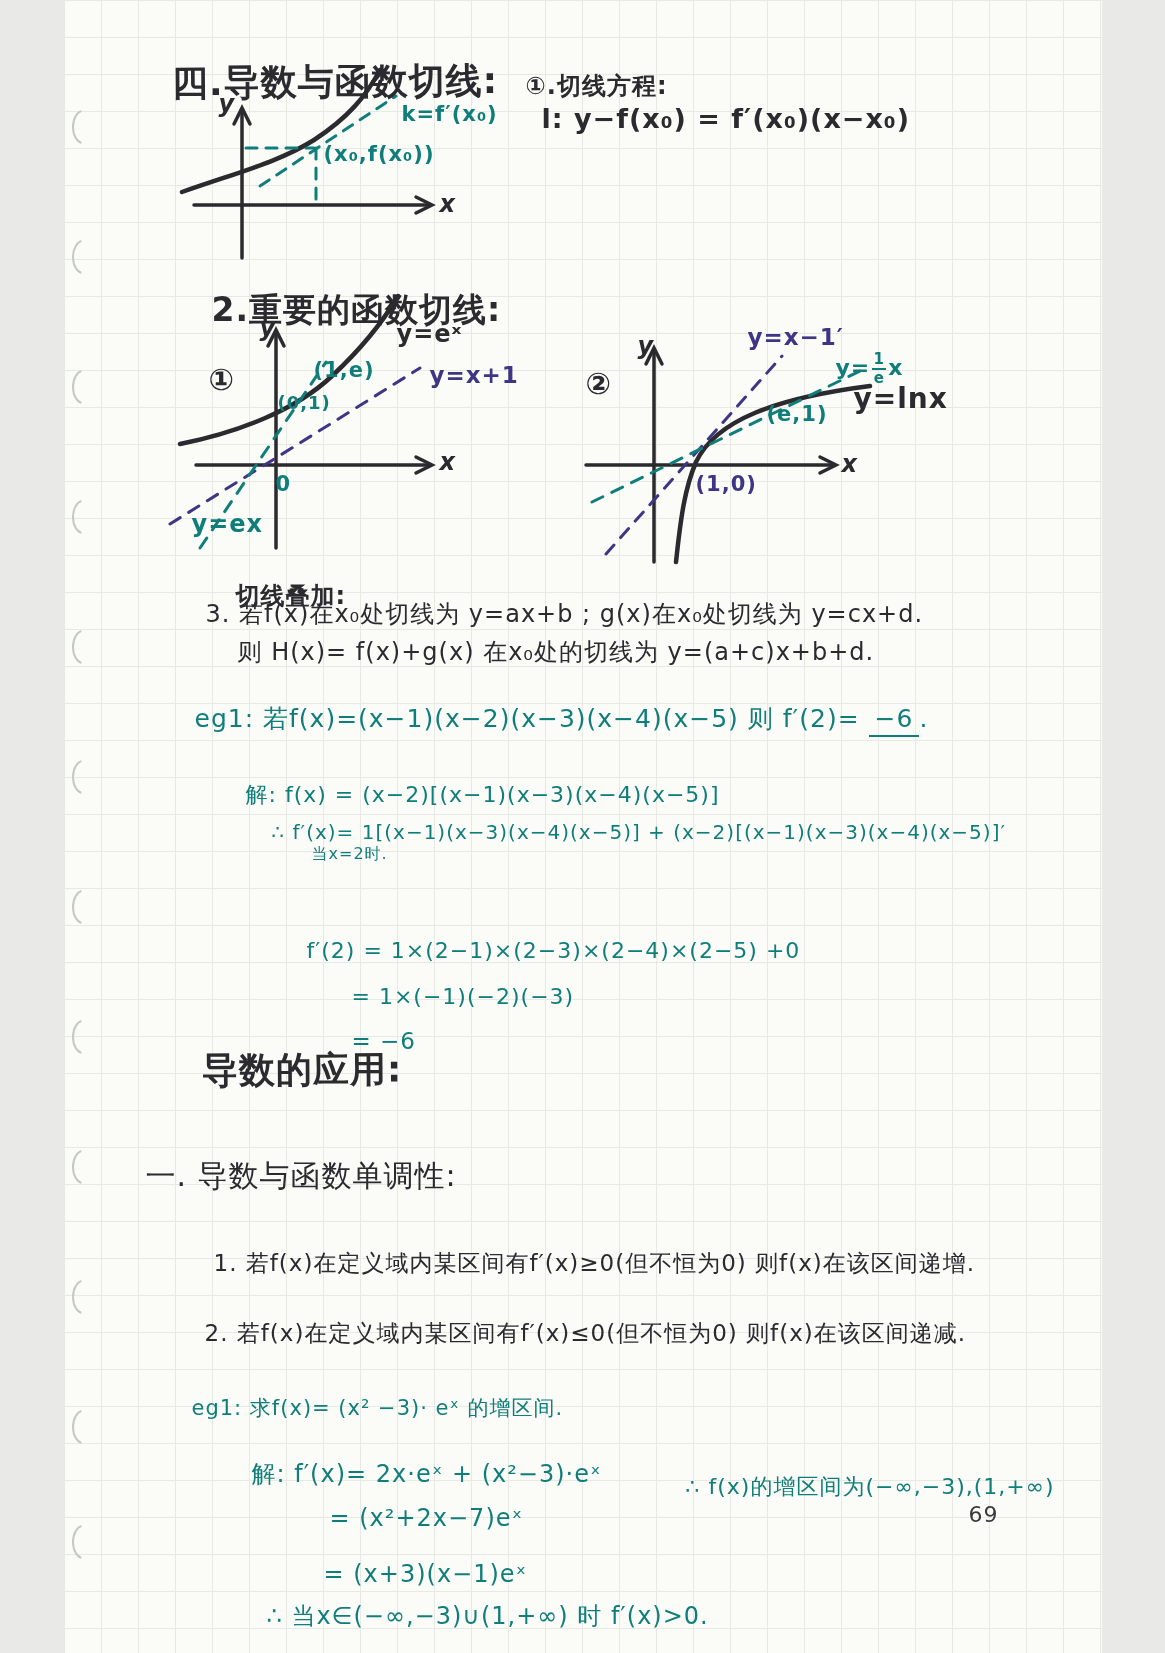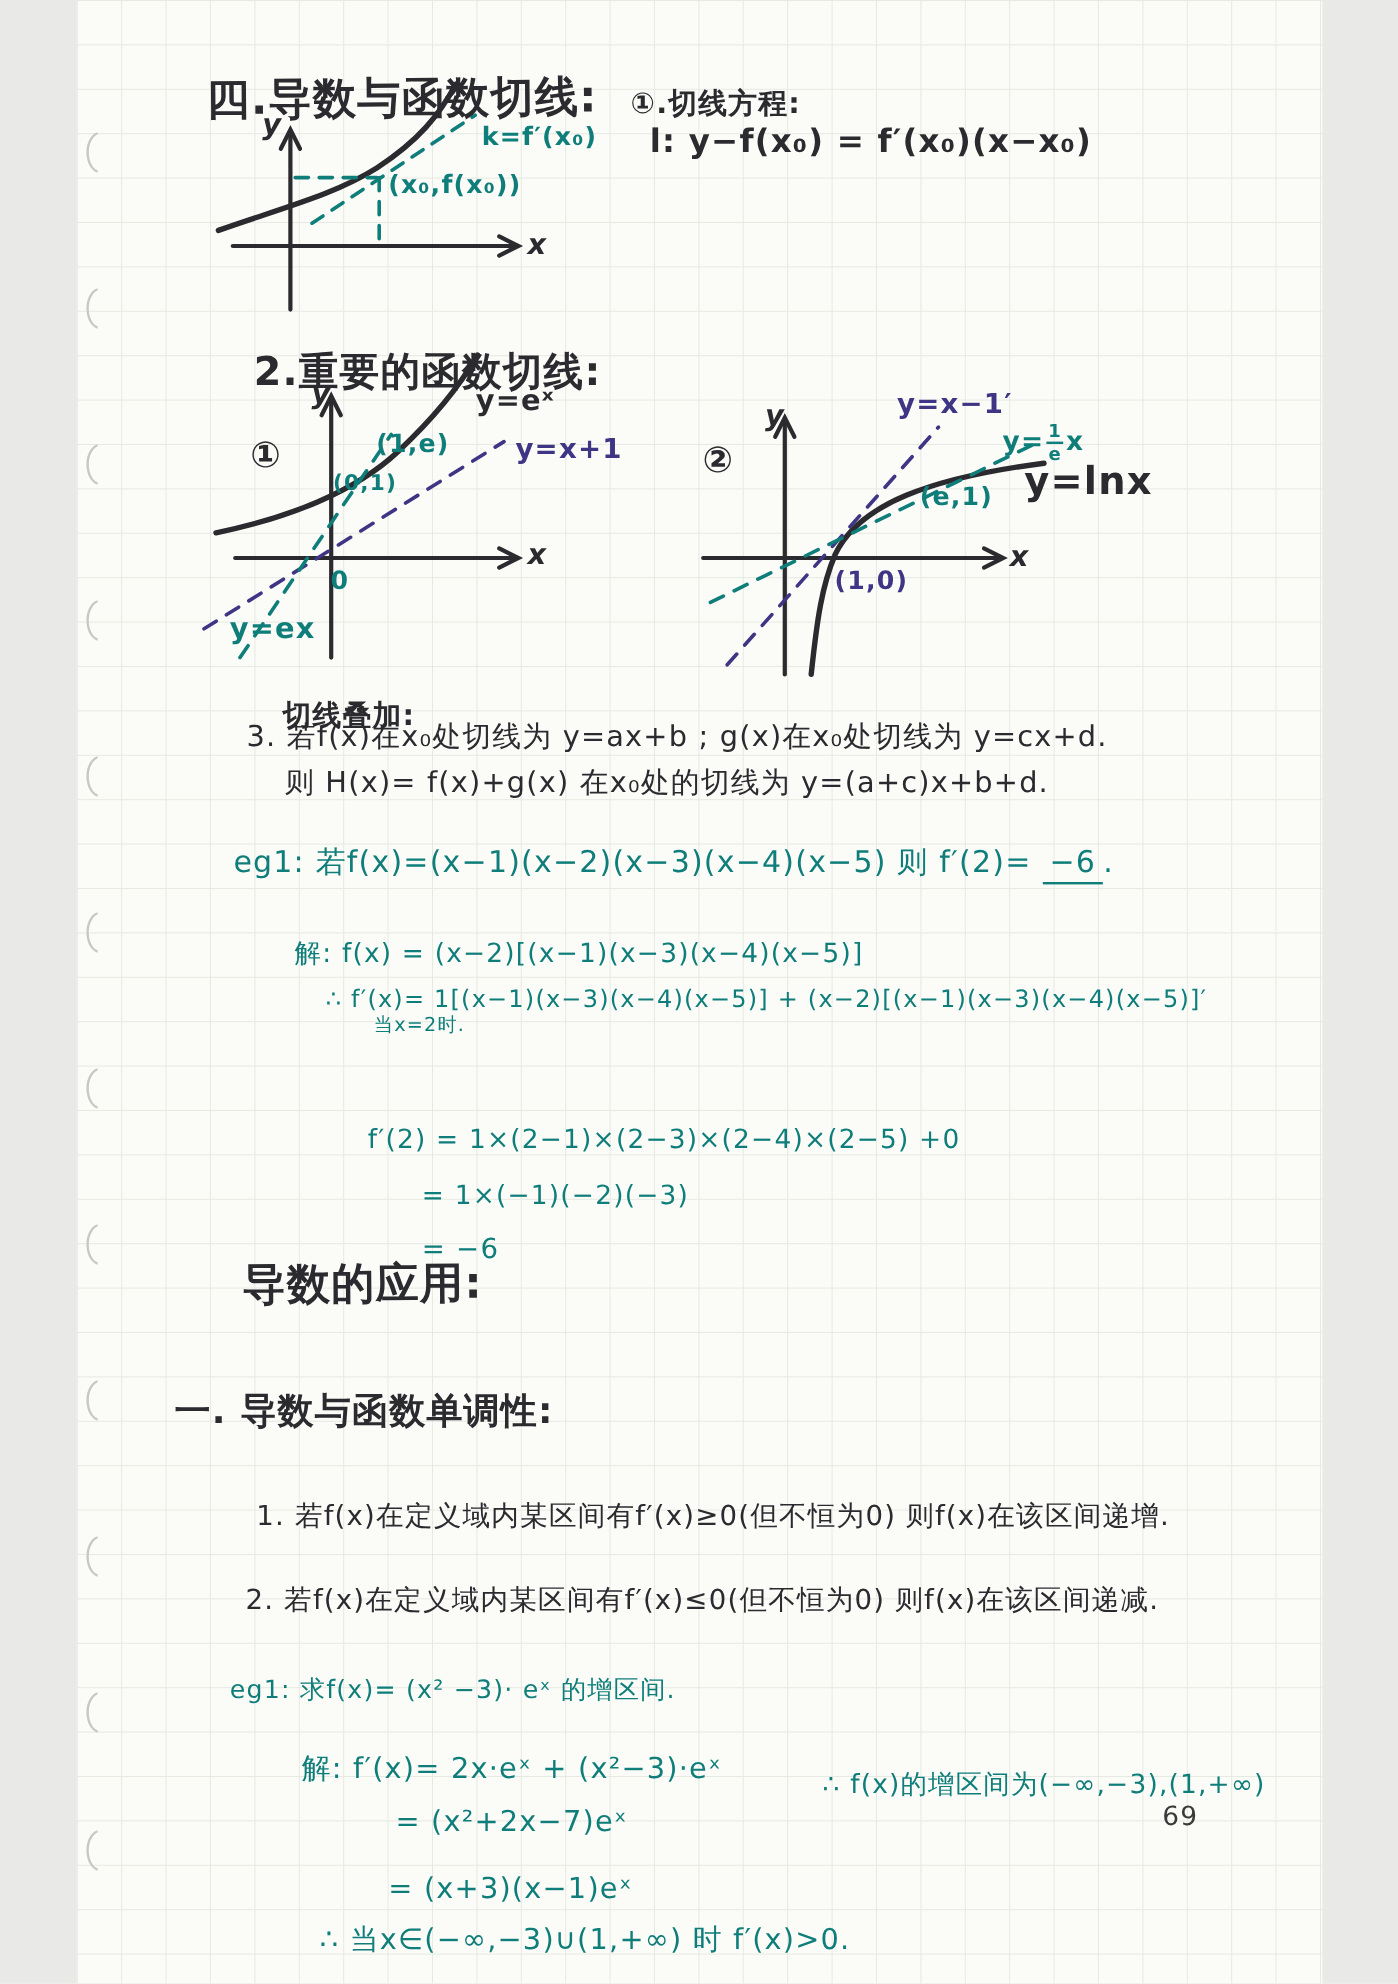--- a/index.html
+++ b/index.html
@@ -116,41 +116,41 @@
   <div class="abs hw ink axis-label" style="left:574px;top:332px">y</div>
   <div class="abs hw ink axis-label" style="left:778px;top:450px">x</div>
   <div class="abs hw purple graph-note" style="left:684px;top:324px;font-size:23px">y=x−1′</div>
   <div class="abs hw teal graph-note" style="left:772px;top:352px;font-size:22px">
     <span>y=</span><span class="frac">
         <span>1</span>
         <span class="bar"></span>
         <span>e</span>
       </span><span>x</span>
   </div>
-  <div class="abs hw ink graph-note" style="left:790px;top:382px;font-size:32px">y=lnx</div>
+  <div class="abs hw ink graph-note" style="left:790px;top:382px;font-size:28px">y=lnx</div>
   <div class="abs hw teal graph-note" style="left:703px;top:402px">(e,1)</div>
   <div class="abs hw purple graph-note" style="left:632px;top:472px">(1,0)</div>
 
   <div class="abs hw ink t-head" style="left:172px;top:580px">切线叠加:</div>
   <div class="abs hw ink t-math" style="left:142px;top:598px">3. 若f(x)在x₀处切线为 y=ax+b ; g(x)在x₀处切线为 y=cx+d.</div>
   <div class="abs hw ink t-math" style="left:174px;top:636px">则 H(x)= f(x)+g(x) 在x₀处的切线为 y=(a+c)x+b+d.</div>
 
   <div class="abs hw teal" style="left:131px;top:702px;font-size:25px">
     <span>eg1: 若f(x)=(x−1)(x−2)(x−3)(x−4)(x−5) 则 f′(2)= </span><span class="underline-ans">−6</span><span>.</span>
   </div>
 
   <div class="abs hw teal" style="left:182px;top:780px;font-size:22px">解: f(x) = (x−2)[(x−1)(x−3)(x−4)(x−5)]</div>
   <div class="abs hw teal" style="left:208px;top:820px;font-size:20px">∴ f′(x)= 1[(x−1)(x−3)(x−4)(x−5)] + (x−2)[(x−1)(x−3)(x−4)(x−5)]′</div>
   <div class="abs hw teal" style="left:248px;top:844px;font-size:16px">当x=2时.</div>
   <div class="abs hw teal" style="left:243px;top:938px;font-size:22px">f′(2) = 1×(2−1)×(2−3)×(2−4)×(2−5) +0</div>
   <div class="abs hw teal" style="left:288px;top:984px;font-size:22px">= 1×(−1)(−2)(−3)</div>
   <div class="abs hw teal" style="left:288px;top:1028px;font-size:23px">= −6</div>
 
   <div class="abs hw ink t-title" style="left:138px;top:1046px">导数的应用:</div>
-  <div class="abs hw ink" style="left:82px;top:1156px;font-size:30px;font-weight:bold">一. 导数与函数单调性:</div>
+  <div class="abs hw ink" style="left:82px;top:1156px;font-size:30px;font-weight:normal">一. 导数与函数单调性:</div>
   <div class="abs hw ink t-body" style="left:150px;top:1248px">1. 若f(x)在定义域内某区间有f′(x)≥0(但不恒为0) 则f(x)在该区间递增.</div>
   <div class="abs hw ink t-body" style="left:141px;top:1318px">2. 若f(x)在定义域内某区间有f′(x)≤0(但不恒为0) 则f(x)在该区间递减.</div>
 
   <div class="abs hw teal" style="left:128px;top:1394px;font-size:21px">eg1: 求f(x)= (x² −3)· eˣ 的增区间.</div>
   <div class="abs hw teal" style="left:188px;top:1458px;font-size:24px">解: f′(x)= 2x·eˣ + (x²−3)·eˣ</div>
   <div class="abs hw teal" style="left:266px;top:1504px;font-size:24px">= (x²+2x−7)eˣ</div>
   <div class="abs hw teal" style="left:260px;top:1560px;font-size:24px">= (x+3)(x−1)eˣ</div>
   <div class="abs hw teal" style="left:203px;top:1600px;font-size:24px">∴ 当x∈(−∞,−3)∪(1,+∞) 时 f′(x)&gt;0.</div>
   <div class="abs hw teal" style="left:622px;top:1472px;font-size:22px">∴ f(x)的增区间为(−∞,−3),(1,+∞)</div>
 

